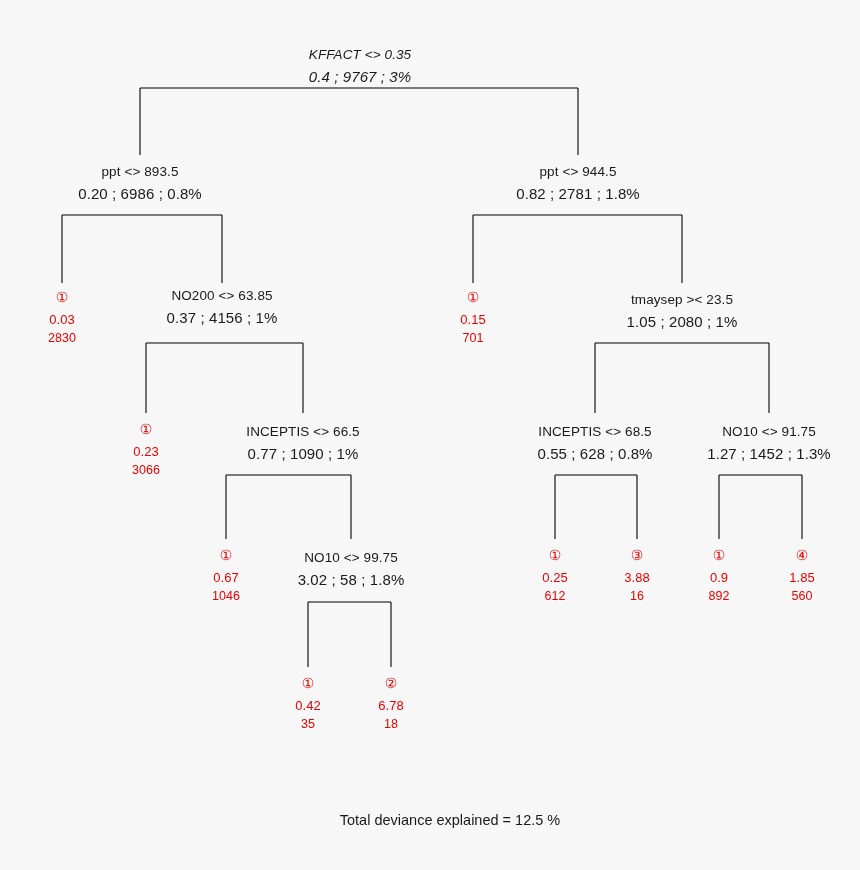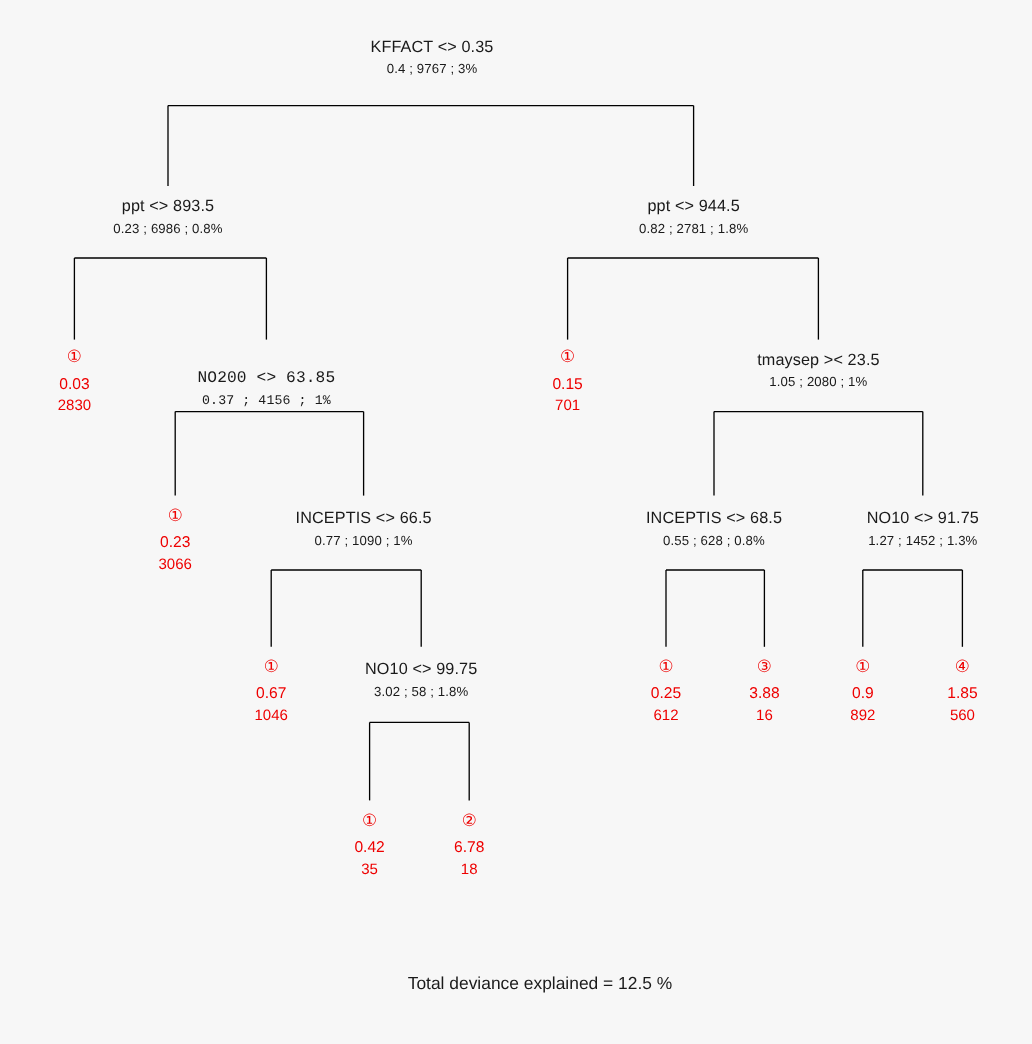--- a/index.html
+++ b/index.html
@@ -32,21 +32,21 @@
     text-align: center;
     white-space: nowrap;
     line-height: 1.0;
   }
   .split-label {
     font-size: 13.5px;
     color: #1a1a1a;
     letter-spacing: 0.1px;
   }
   .split-stats {
-    font-size: 11px;
+    font-size: 15px;
     color: #1a1a1a;
     margin-top: 7px;
     letter-spacing: 0.1px;
   }
   .leaf {
     position: absolute;
     transform: translateX(-50%);
     text-align: center;
     white-space: nowrap;
     color: #ee0000;
@@ -121,38 +121,38 @@
         <line x1="719" y1="475" x2="719" y2="539" stroke="#000000" stroke-width="1.1"></line>
         <line x1="802" y1="475" x2="802" y2="539" stroke="#000000" stroke-width="1.1"></line>
       </g>
       <g>
         <line x1="308" y1="602" x2="391" y2="602" stroke="#000000" stroke-width="1.1"></line>
         <line x1="308" y1="602" x2="308" y2="667" stroke="#000000" stroke-width="1.1"></line>
         <line x1="391" y1="602" x2="391" y2="667" stroke="#000000" stroke-width="1.1"></line>
       </g>
     </svg>
   <div id="nodes-layer">
-      <div class="node" style="left: 360px; top: 32px;">
+      <div class="node" style="left: 360px; top: 48px; font-style: italic;">
         <div class="split-label">KFFACT &lt;&gt; 0.35</div>
         <div class="split-stats">0.4 ; 9767 ; 3%</div>
       </div>
       <div class="node" style="left: 140px; top: 165px;">
         <div class="split-label">ppt &lt;&gt; 893.5</div>
-        <div class="split-stats">0.23 ; 6986 ; 0.8%</div>
+        <div class="split-stats">0.20 ; 6986 ; 0.8%</div>
       </div>
       <div class="node" style="left: 578px; top: 165px;">
         <div class="split-label">ppt &lt;&gt; 944.5</div>
         <div class="split-stats">0.82 ; 2781 ; 1.8%</div>
       </div>
       <div class="leaf" style="left: 62px; top: 290px;">
         <span class="leaf-circle">①</span>
         <span class="leaf-value">0.03</span>
         <span class="leaf-count">2830</span>
       </div>
-      <div class="node" style="left: 222px; top: 309px; font-family: Liberation Mono, monospace;">
+      <div class="node" style="left: 222px; top: 289px;">
         <div class="split-label">NO200 &lt;&gt; 63.85</div>
         <div class="split-stats">0.37 ; 4156 ; 1%</div>
       </div>
       <div class="leaf" style="left: 473px; top: 290px;">
         <span class="leaf-circle">①</span>
         <span class="leaf-value">0.15</span>
         <span class="leaf-count">701</span>
       </div>
       <div class="node" style="left: 682px; top: 293px;">
         <div class="split-label">tmaysep &gt;&lt; 23.5</div>

